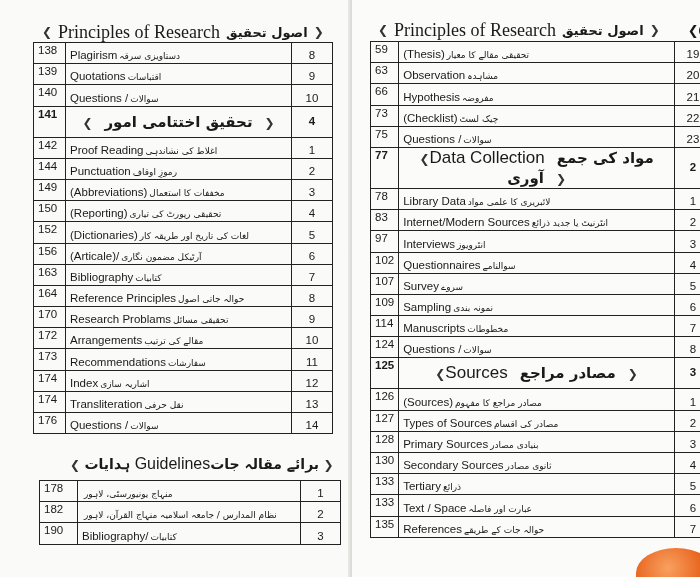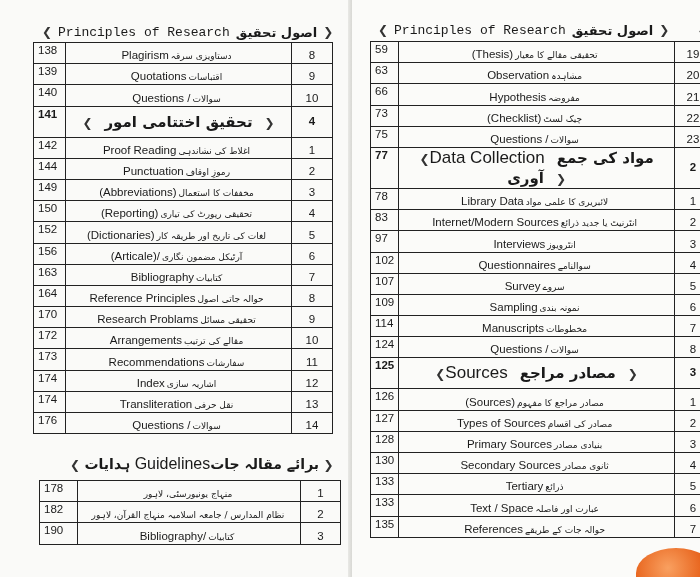--- a/index.html
+++ b/index.html
@@ -13,31 +13,31 @@
   .page.left { left:0; width:352px; }
   .page.right { left:352px; width:348px; background:#fbfbf9; }
   .gutter {
     position:absolute; left:348px; top:0; width:10px; height:577px;
     background:linear-gradient(to right,#e9e9e6,#d6d6d2 45%,#ecece9);
   }
   .running-head {
     position:absolute; top:22px; height:20px;
     display:flex; align-items:center; gap:6px; white-space:nowrap;
   }
-  .running-head .en { font-family:Liberation Mono, monospace; font-size:13px; }
+  .running-head .en { font-family:Liberation Serif, serif; font-size:18px; }
   .running-head .ur { font-family:"DejaVu Sans", sans-serif; font-weight:bold; font-size:13px; direction:rtl; }
   .running-head .orn { font-size:12px; color:#333; }
   .running-head .pg { font-size:13px; font-weight:bold; margin-left:22px; }
 
   table.toc { position:absolute; border-collapse:collapse; font-size:11.5px; }
   table.toc td {
     border:1.3px solid #222; height:21.2px; padding:0 4px; box-sizing:border-box;
   }
   table.toc td.p { text-align:left; padding-left:4px; vertical-align:top; padding-top:1px;margin-left:41px; }
-  table.toc td.t { text-align:center; padding-right:8px; vertical-align:bottom; padding-bottom:2px; }
+  table.toc td.t { text-align:left; padding-right:8px; vertical-align:bottom; padding-bottom:2px; }
   table.toc td.t .ur { font-family:"DejaVu Sans", sans-serif; font-size:9px; margin-left:2px; }
   table.toc td.n { text-align:center; vertical-align:bottom; padding-bottom:2px; }
   table.toc tr.sec td { height:31px; }
   table.toc tr.sec td.p { font-weight:bold; }
   table.toc tr.sec td.n { font-weight:bold; vertical-align:middle; }
   table.toc tr.sec td.t { text-align:center; vertical-align:middle; font-size:17px; padding:0; }
   table.toc tr.sec td.t .ur { font-size:15px; margin:0 12px; font-weight:bold; }
   table.toc tr.sec td.t .orn { font-size:12px; color:#333; }
 
   .guidelines-head {

